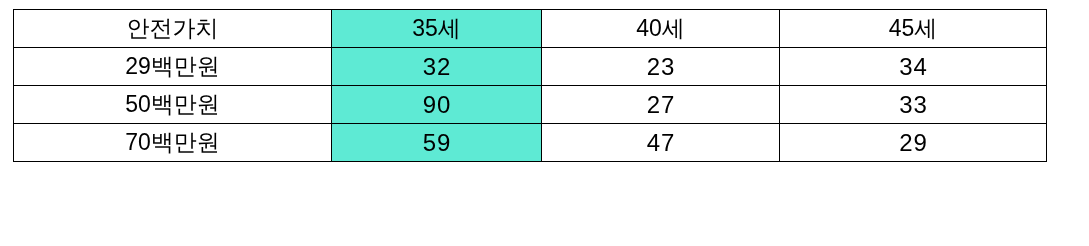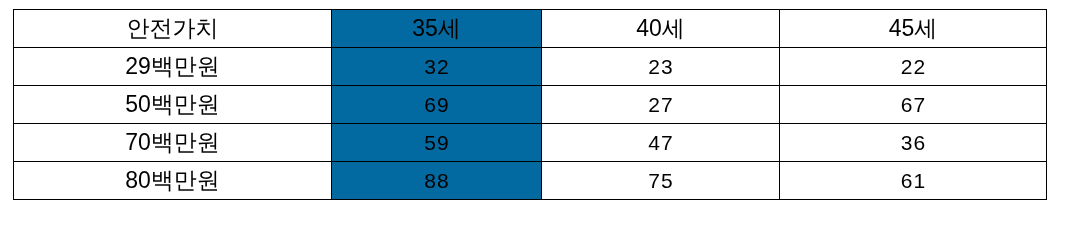--- a/index.html
+++ b/index.html
@@ -41,25 +41,25 @@
     line-height: 1;
     font-weight: 400;
     height: 37px;
     white-space: nowrap;
   }
   table.data-table col.c0 { width: 318px; }
   table.data-table col.c1 { width: 210px; }
   table.data-table col.c2 { width: 238px; }
   table.data-table col.c3 { width: 267px; }
 
-  table.data-table td.shaded { background: #0369a1; }
+  table.data-table td.shaded { background: #5eead4; }
 
   
   table.data-table td.num {
-    font-size: 21px;
+    font-size: 24px;
     letter-spacing: 1px;
     text-indent: 1px;
   }
 </style>
 </head>
 <body>
 
 <div id="page">
   <table class="data-table">
     <colgroup>
@@ -72,35 +72,29 @@
       <tr class="row-header">
         <td>안전가치</td>
         <td class="shaded">35세</td>
         <td>40세</td>
         <td>45세</td>
       </tr>
       <tr class="row-body">
         <td>29백만원</td>
         <td class="shaded num">32</td>
         <td class="num">23</td>
-        <td class="num">22</td>
+        <td class="num">34</td>
       </tr>
       <tr class="row-body">
         <td>50백만원</td>
-        <td class="shaded num">69</td>
+        <td class="shaded num">90</td>
         <td class="num">27</td>
-        <td class="num">67</td>
+        <td class="num">33</td>
       </tr>
       <tr class="row-body">
         <td>70백만원</td>
         <td class="shaded num">59</td>
         <td class="num">47</td>
-        <td class="num">36</td>
-      </tr>
-      <tr class="row-body">
-        <td>80백만원</td>
-        <td class="shaded num">88</td>
-        <td class="num">75</td>
-        <td class="num">61</td>
+        <td class="num">29</td>
       </tr>
     </tbody>
   </table>
 </div>
 
 </body></html>

